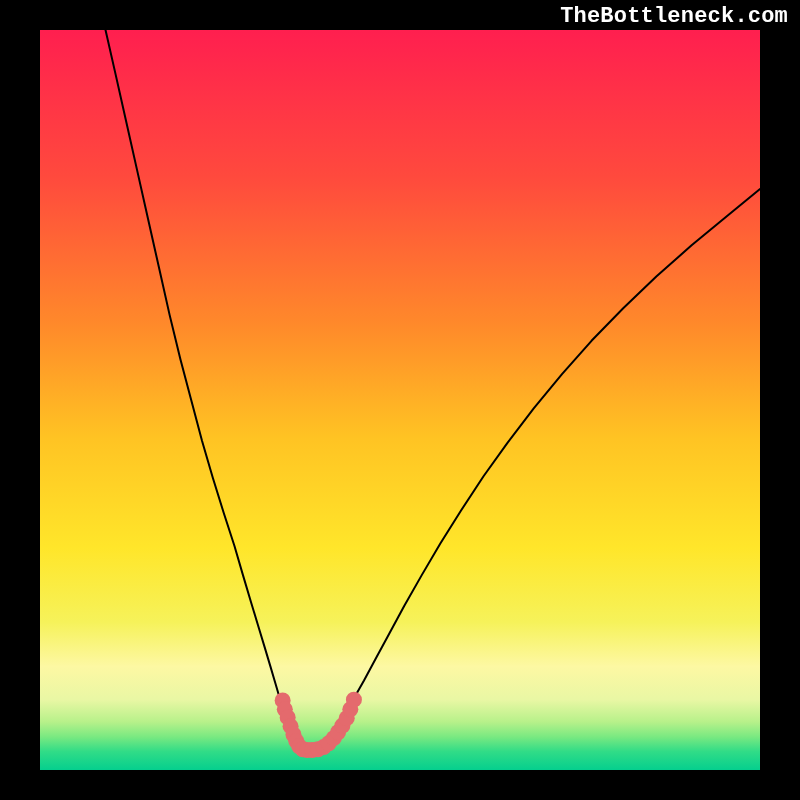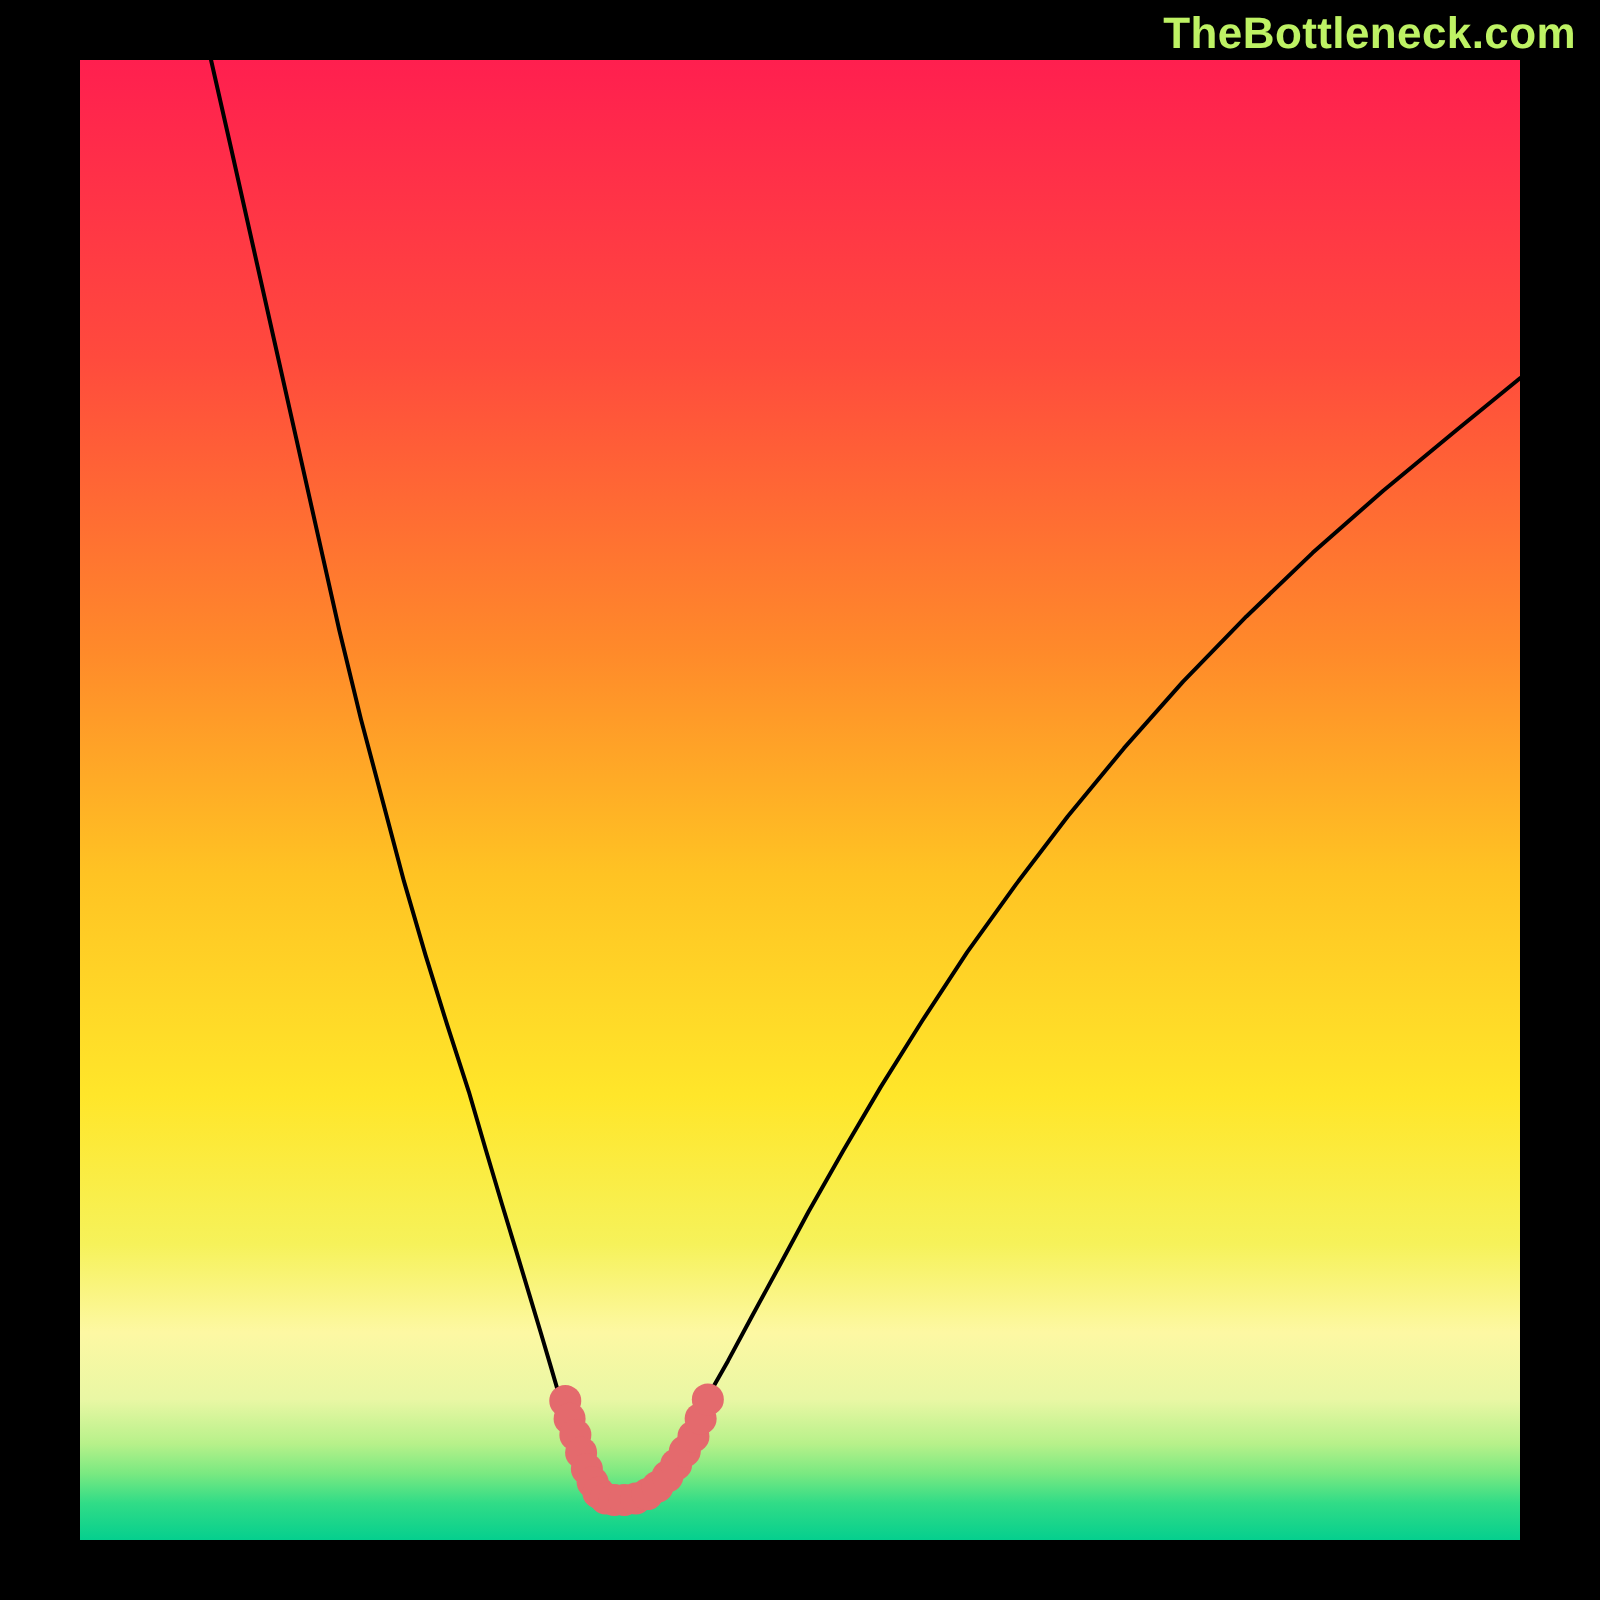--- a/index.html
+++ b/index.html
@@ -13,24 +13,24 @@
   .stage {
     position: relative;
     width: 800px;
     height: 800px;
     background: #000000;
   }
   .watermark {
     position: absolute;
     top: 4px;
     right: 12px;
-    font-family: Liberation Sans, sans-serif;
+    font-family: Liberation Mono, monospace;
     font-size: 22px;
     font-weight: 600;
-    color: #bef264;
+    color: #ffffff;
     letter-spacing: 0.2px;
     user-select: none;
   }
   svg.plot {
     position: absolute;
     left: 0;
     top: 0;
     width: 800px;
     height: 800px;
   }

